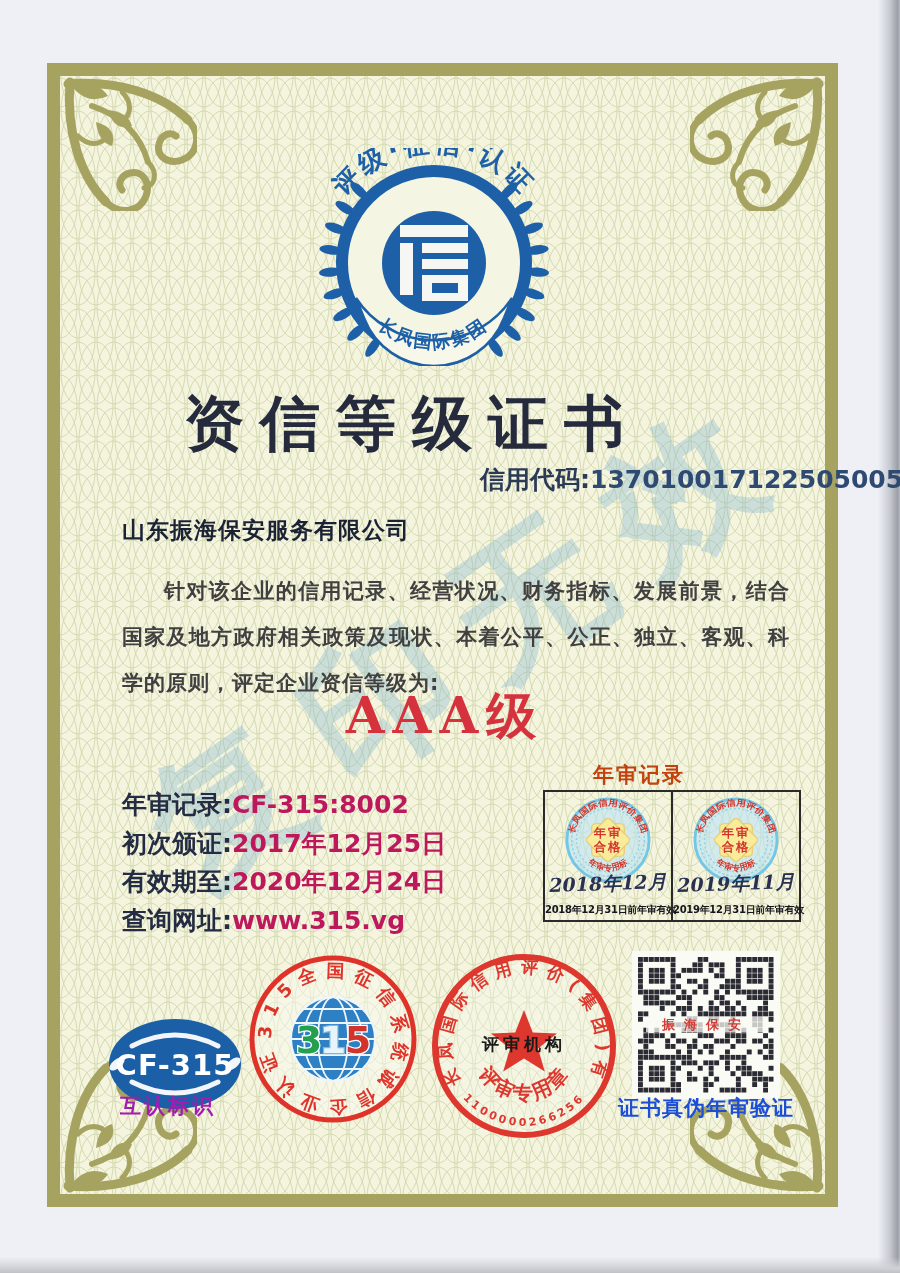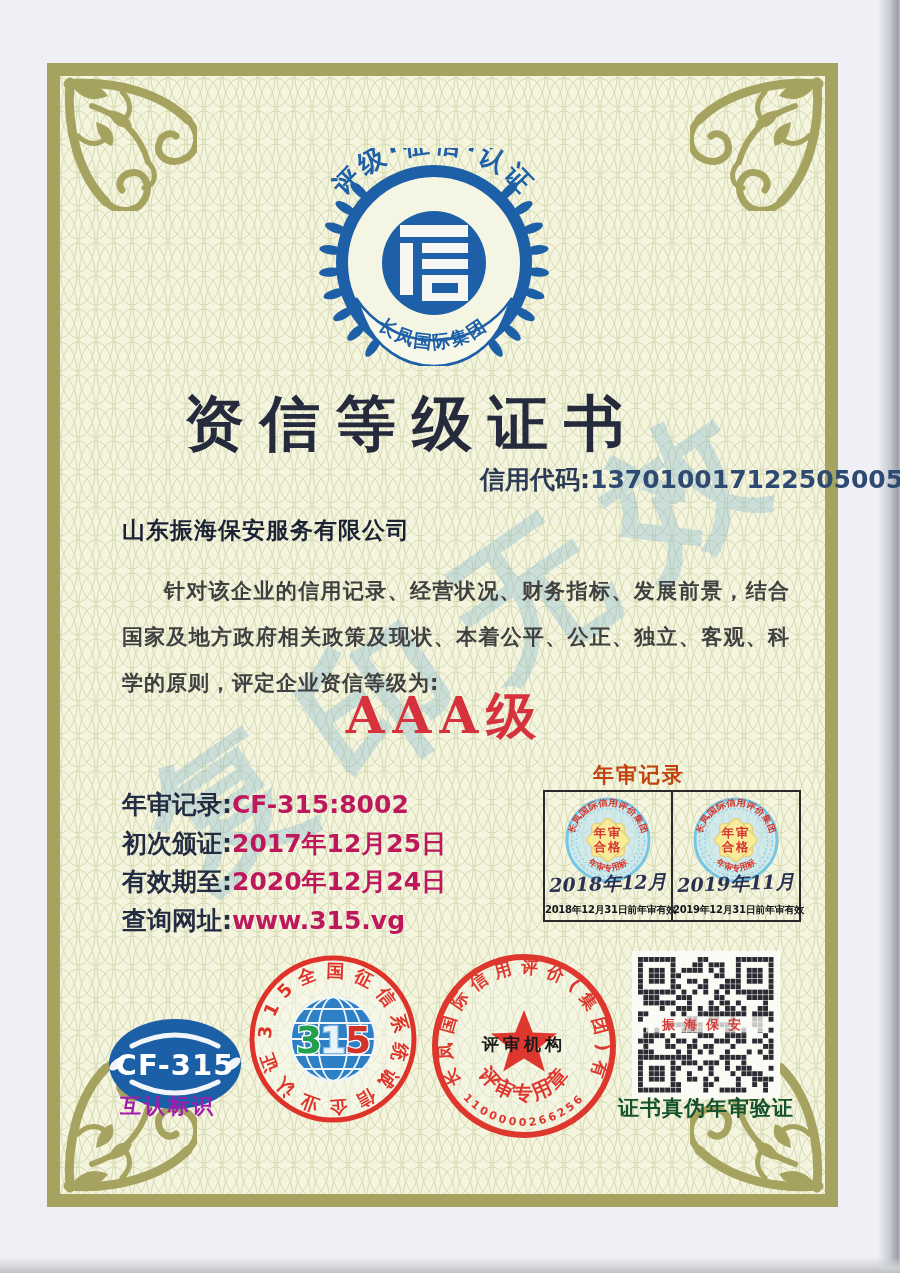--- a/index.html
+++ b/index.html
@@ -81,21 +81,21 @@
   .cf315{position:absolute;left:106px;top:1016px;width:138px;height:96px;z-index:2;}
   .seal-315{position:absolute;left:247px;top:953px;width:172px;height:172px;z-index:2;}
   .seal-review{position:absolute;left:428px;top:950px;width:192px;height:192px;z-index:3;}
   .qr-wrap{position:absolute;left:632px;top:951px;width:148px;height:180px;z-index:2;}
   .label-mutual{
     position:absolute;left:120px;top:1092px;z-index:2;
     font-size:21px;font-weight:bold;color:#a21caf;letter-spacing:3px;
   }
   .label-verify{
     position:absolute;left:618px;top:1094px;z-index:2;
-    font-size:21px;font-weight:bold;color:#14532d;letter-spacing:1px;white-space:nowrap;
+    font-size:21px;font-weight:bold;color:#1d4ed8;letter-spacing:1px;white-space:nowrap;
   }
 </style>
 </head>
 <body>
 
 <div class="edge-shadow-right"></div>
 <div class="edge-shadow-bottom"></div>
 
 <div class="frame"></div>
 

